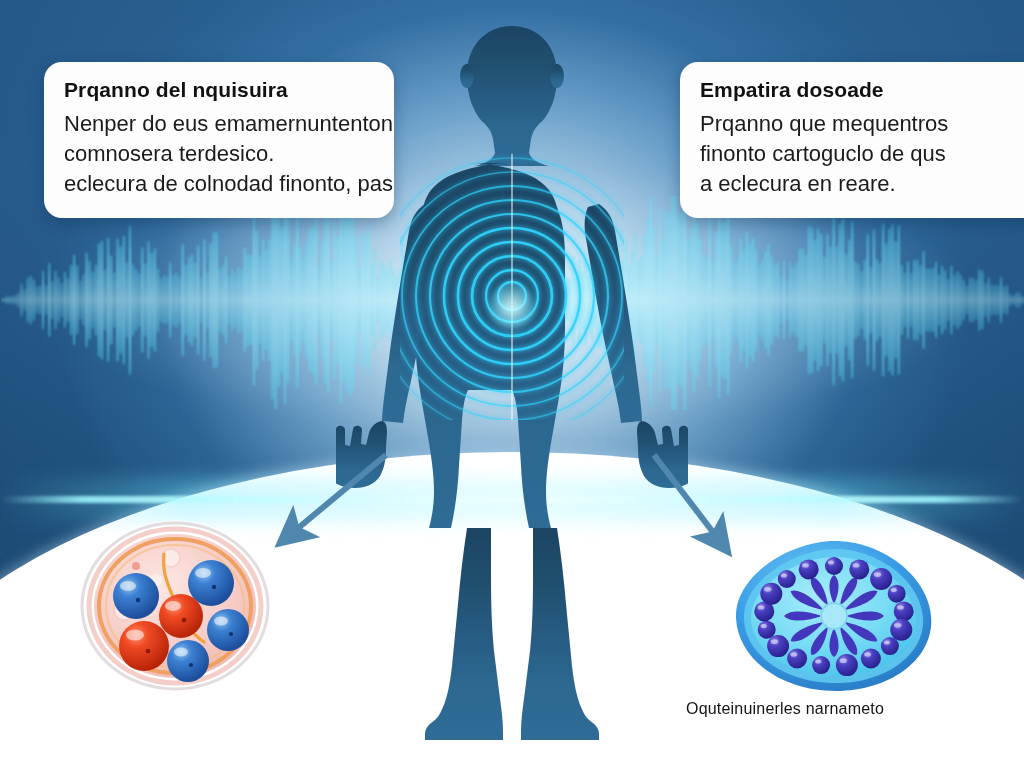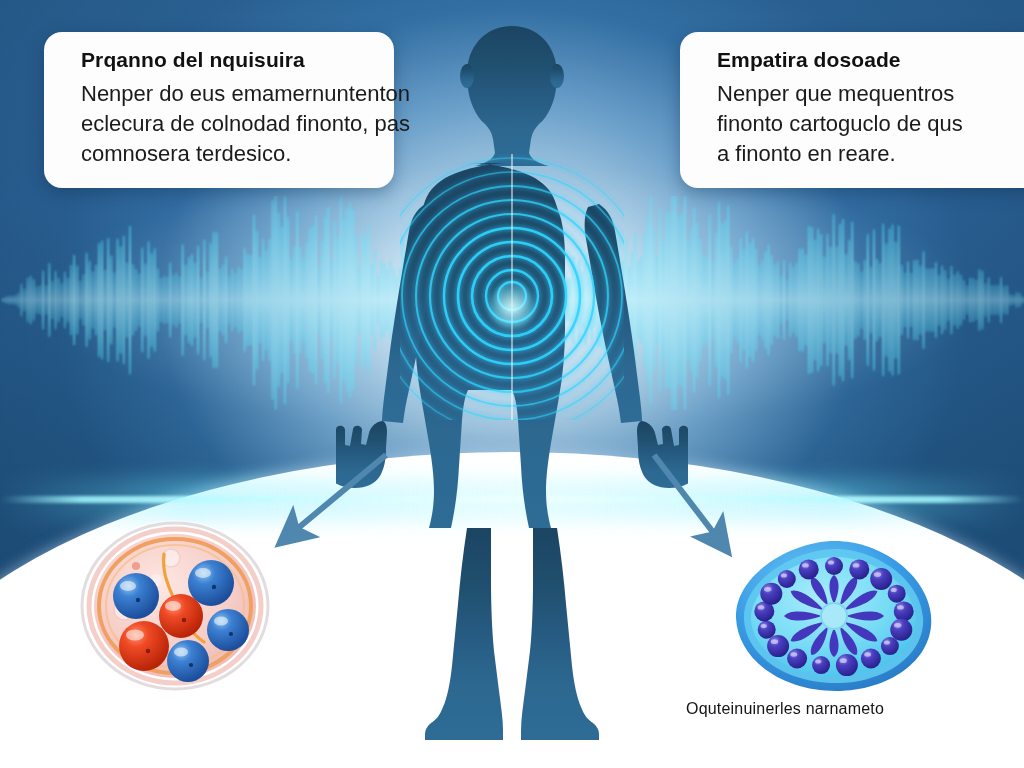--- a/index.html
+++ b/index.html
@@ -119,22 +119,23 @@
     background: radial-gradient(circle, rgba(225,255,255,0.95) 0%, rgba(120,235,255,0.45) 55%, rgba(90,220,255,0) 100%);
     filter: blur(3px);
   }
 
   
   .callout {
     position: absolute;
     background: #fdfdfd;
     border-radius: 18px;
     box-shadow: 0 5px 16px rgba(8,40,72,0.34);
-    padding: 16px 20px 18px 37px;
+    padding: 16px 20px 18px 20px;
     box-sizing: border-box;
+    margin-top: 30px;
   }
   .callout.left  { left: 44px;  top: 32px; width: 350px; }
   .callout.right { left: 680px; top: 32px; width: 365px; }
   .callout-title {
     font-size: 21px;
     font-weight: bold;
     color: #111111;
     margin: 0 0 7px 0;
     letter-spacing: 0.1px;
     line-height: 1.12;
@@ -924,27 +925,27 @@
         </g>
     </svg>
   </div>
 
   <div class="cell-caption">Oquteinuinerles narnameto</div>
 
   <div class="callout left">
     <div class="callout-title">Prqanno del nquisuira</div>
     <div class="callout-body">
       <div>Nenper do eus emamernuntenton</div>
+      <div>comnosera terdesico.</div>
       <div>eclecura de colnodad finonto, pas</div>
-      <div>comnosera terdesico.</div>
     </div>
   </div>
 
   <div class="callout right">
     <div class="callout-title">Empatira dosoade</div>
     <div class="callout-body">
-      <div>Nenper que mequentros</div>
+      <div>Prqanno que mequentros</div>
       <div>finonto cartoguclo de qus</div>
-      <div>a finonto en reare.</div>
+      <div>a eclecura en reare.</div>
     </div>
   </div>
 
 </div>
 
 </body></html>

